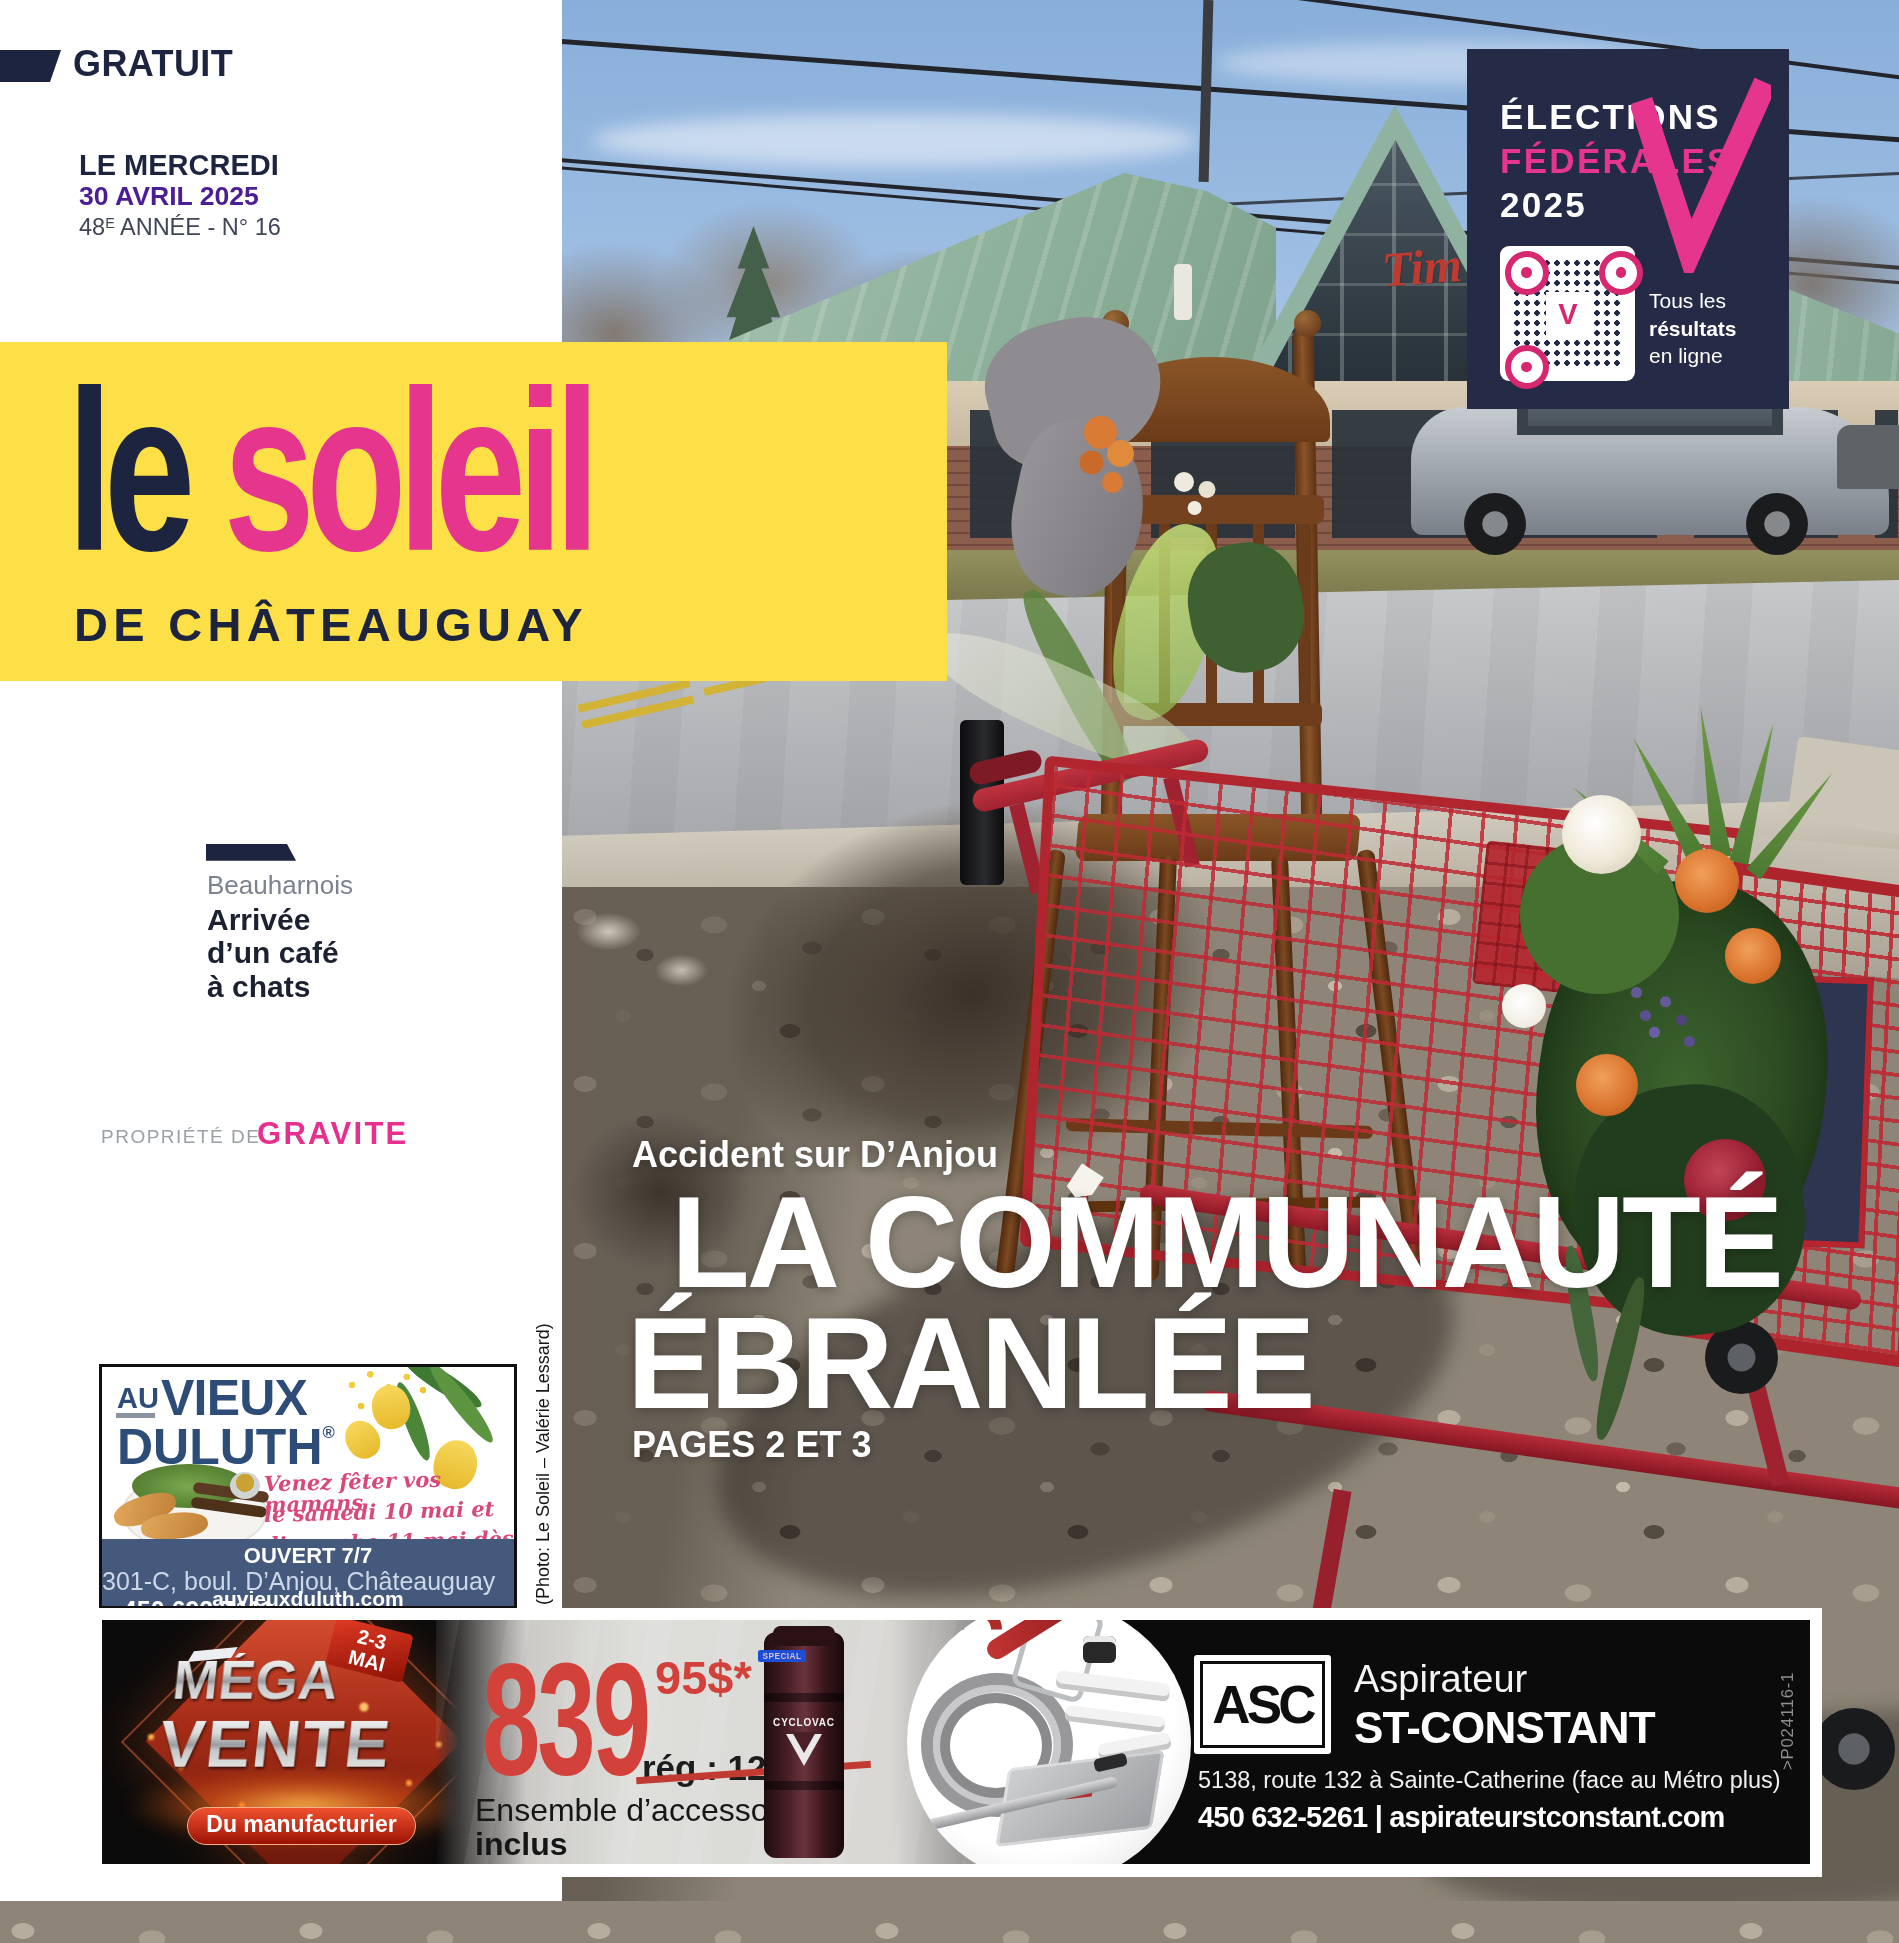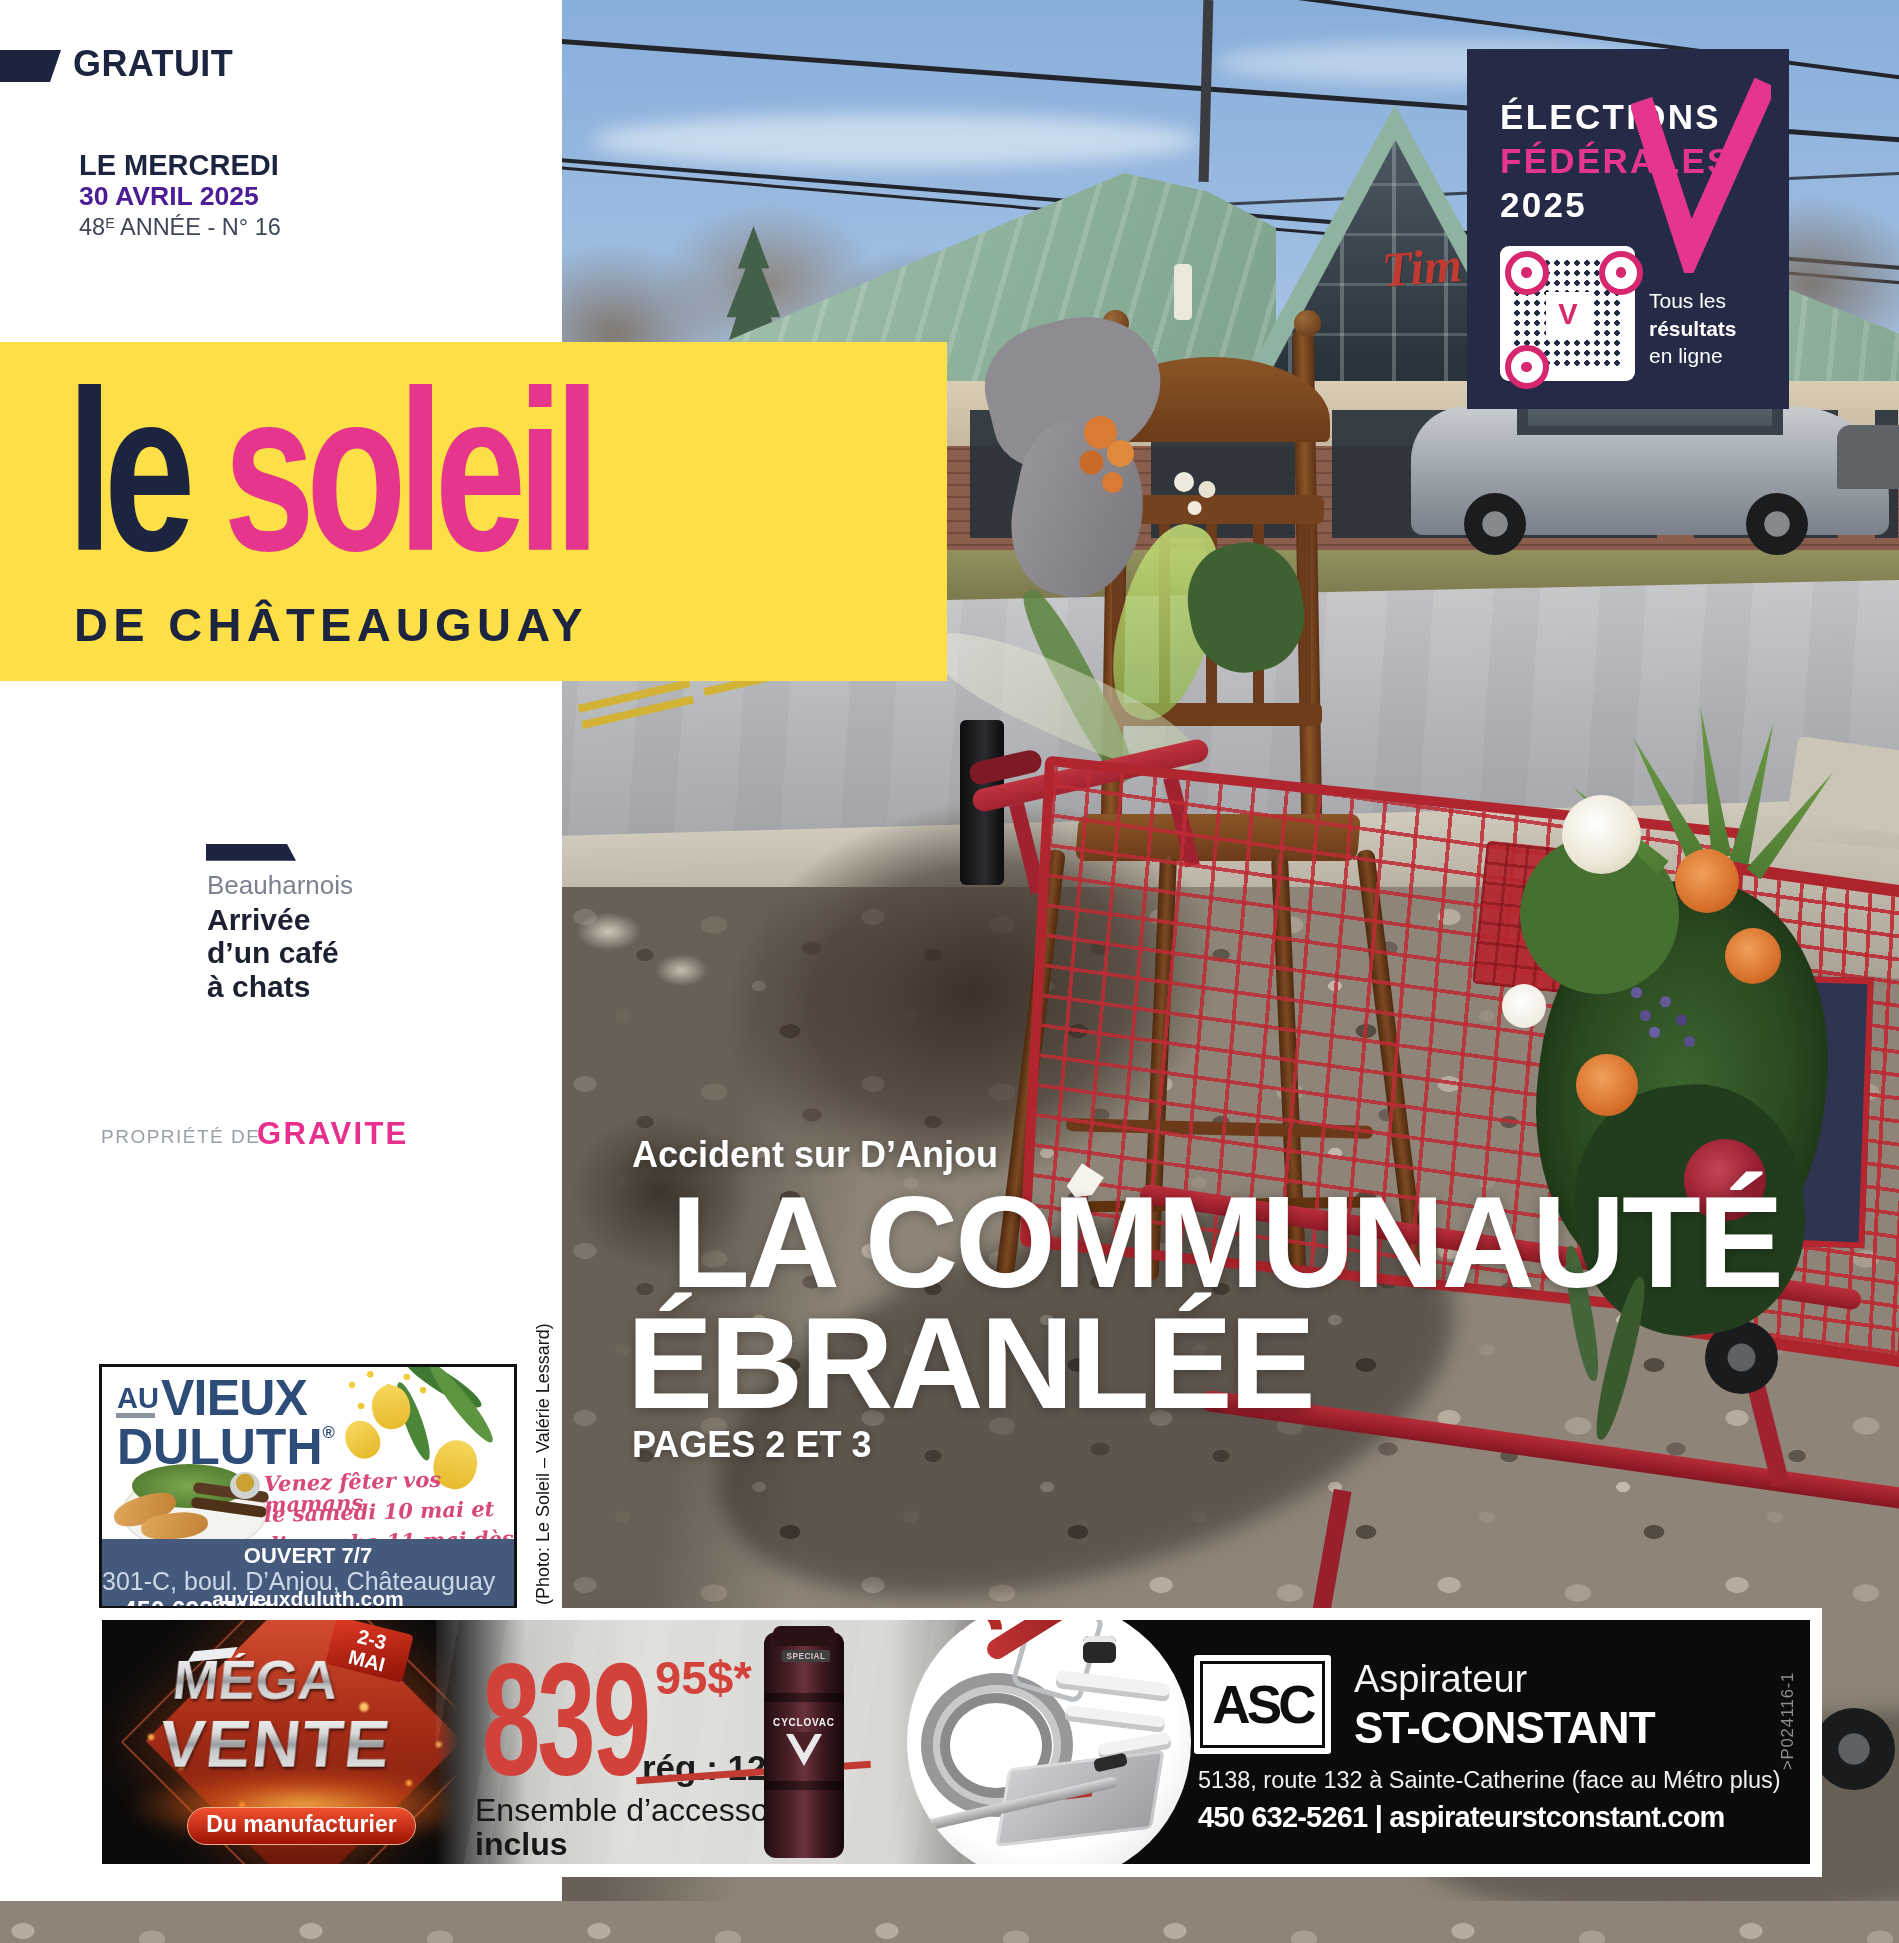--- a/index.html
+++ b/index.html
@@ -319,22 +319,22 @@
   #pr-reg{left:540px;top:128px;font-size:35px;font-weight:700;color:#1d1d1d;}
   #pr-reg sup{font-size:20px;vertical-align:13.7px;}
   #pr-strike{left:534px;top:149px;width:235px;height:6.8px;background:#c23b33;transform:rotate(-4deg);}
   #pr-a1{left:373px;top:172px;font-size:32px;color:#161616;}
   #pr-a2{left:373px;top:206px;font-size:32px;font-weight:800;color:#161616;}
   #vac{left:662px;top:12px;width:80px;height:226px;border-radius:12px;
     background:linear-gradient(90deg,#200d10 0%,#481f25 30%,#6a333c 50%,#3a171c 75%,#17080a 100%);}
   #vacTop{left:671px;top:6px;width:62px;height:20px;background:#2a1114;border-radius:7.6px 7.6px 3px 3px;}
   .vacband{left:662px;width:80px;height:9px;background:rgba(0,0,0,.45);}
   #vb1{top:73px;} #vb2{top:161px;}
-  #vacLbl{left:680px;top:30px;font-size:8.3px;line-height:10.6px;font-weight:700;color:#d8c2c6;
-    background:#404040;padding:0.8px 4.6px;border-radius:2.3px;letter-spacing:0.4px;}
+  #vacLbl{left:656px;top:30px;font-size:8.3px;line-height:10.6px;font-weight:700;color:#d8c2c6;
+    background:#1d4ed8;padding:0.8px 4.6px;border-radius:2.3px;letter-spacing:0.4px;}
   #vacBrand{left:662px;top:97px;width:80px;text-align:center;font-size:10px;font-weight:800;
     color:#f4f4f4;letter-spacing:0.8px;}
   #vacV{left:684px;top:114px;width:0;height:0;border-left:18px solid transparent;
     border-right:18px solid transparent;border-top:32px solid #e9e9e9;}
   #vacV2{left:690px;top:112px;width:0;height:0;border-left:12px solid transparent;
     border-right:12px solid transparent;border-top:21px solid #4a2026;}
   #acc{left:805px;top:-20px;width:284px;height:284px;border-radius:50%;overflow:hidden;
     background:radial-gradient(circle at 45% 40%,#ffffff 0 60%,#ebebeb 80%,#d9d9d9);}
   #hose{left:13.7px;top:73px;width:152px;height:144px;border:12px solid #98989a;border-radius:50%;
     box-shadow:inset 0 0 0 7.6px #c9c9cb;box-sizing:border-box;}

